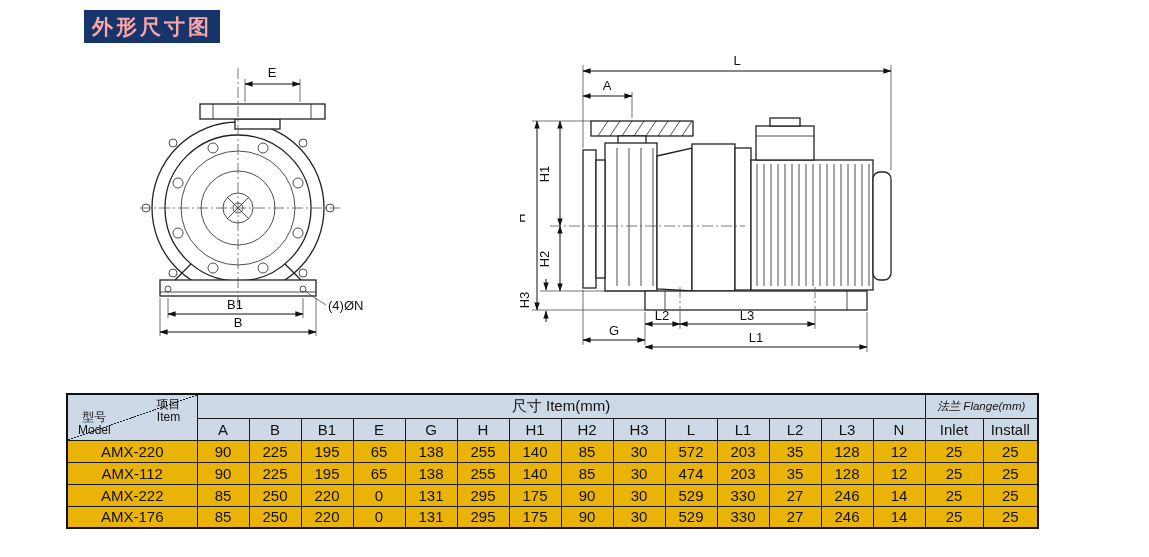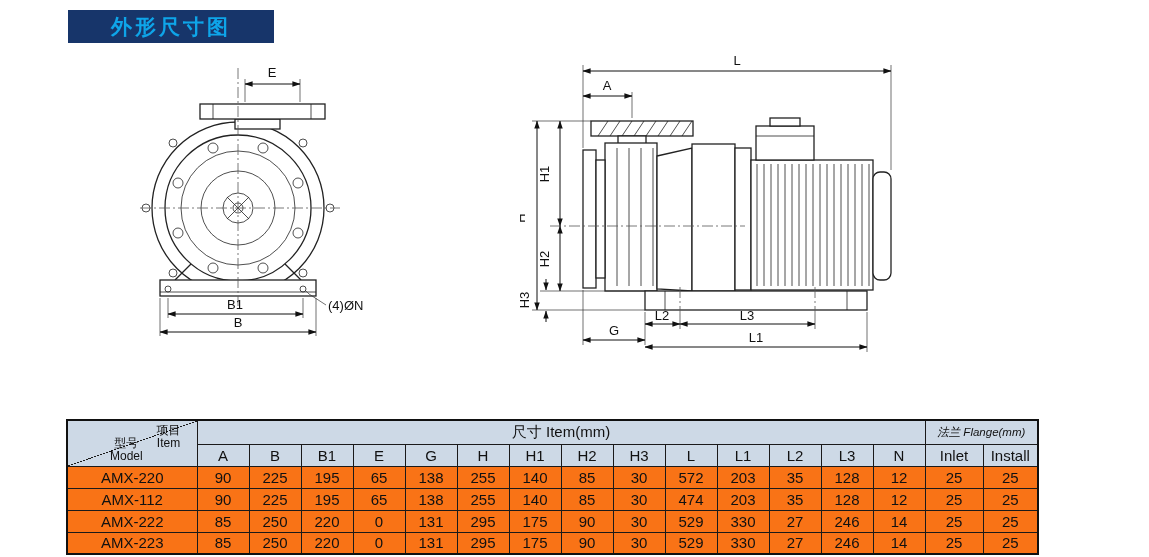--- a/index.html
+++ b/index.html
@@ -2,56 +2,56 @@
 <html style="--navy: #17356a; --bar: #b9cfdf; --thead: #cdd9e6;"><head>
 <meta charset="utf-8">
 <style>
   * { margin:0; padding:0; box-sizing:border-box; }
   html,body { width:1149px; height:557px; background:#ffffff; overflow:hidden;
               font-family:"Liberation Sans", sans-serif; position:relative; }
 
   .band { position:absolute; height:33px; display:flex; }
   .band1 { left:68px; top:10px;  width:422px; }
   .band2 { left:68px; top:361px; width:422px; }
-  .band-title { width:206px; background:var(--navy,#17356a); color:#0ea5e9; font-size:21px;
+  .band-title { width:136px; background:var(--navy,#17356a); color:#fca5a5; font-size:21px;
                 font-weight:bold; letter-spacing:3px; display:flex; align-items:center;
-                justify-content:center; }
+                justify-content:center;margin-left:16px; }
   .band-sub   { flex:1; background:var(--bar,#b9cfdf); color:#101728; font-size:19px;
                 letter-spacing:4px; font-weight:600; display:flex; align-items:center;
                 justify-content:center; }
 
   svg.drawing { position:absolute; }
   svg.front { left:135px; top:48px; }
   svg.side  { left:520px; top:48px; }
 
   .cl  { stroke:#555; stroke-width:0.8; stroke-dasharray:11 3 2 3; fill:none; }
   .o   { stroke:#222; stroke-width:1.3; fill:none; }
   .of  { stroke:#222; stroke-width:1.3; fill:#fff; }
   .d   { stroke:#222; stroke-width:0.8; fill:none; }
   .e   { stroke:#333; stroke-width:0.7; fill:none; }
   .dim { stroke:#111; stroke-width:1; fill:none; }
   .lbl { font:13px "Liberation Sans", sans-serif; fill:#111; }
 
-  table.dim-table { position:absolute; left:66px; top:419px; width:971px;
-                    border-collapse:collapse; table-layout:fixed; background:#f97316;
+  table.dim-table { position:absolute; left:66px; top:393px; width:971px;
+                    border-collapse:collapse; table-layout:fixed; background:#eab308;
                     border:2px solid #111; }
   .dim-table th, .dim-table td { border:1px solid #1a1a1a; text-align:center;
                     vertical-align:middle; font-size:15px; color:#111; padding:0; }
   .dim-table thead th { background:var(--thead,#cdd9e6); font-weight:normal; height:22px; }
   .dim-table thead tr:first-child th { height:24px; }
   .dim-table tbody td { height:22px; }
   th.flange-head { font-size:11.5px;font-style:italic; }
   th.corner { position:relative; }
   th.corner::after { content:""; position:absolute; inset:0;
      background:linear-gradient(to bottom right, transparent 49.6%, #1a1a1a 49.6%,
                 #1a1a1a 50.4%, transparent 50.4%); }
   .corner-item  { position:absolute; top:3px; right:16px; font-size:12px; line-height:13px;
                   text-align:center; z-index:1; }
   .corner-model { position:absolute; bottom:3px; left:10px; font-size:12px; line-height:13px;
-                  text-align:center; z-index:1;margin-left:32px; }
+                  text-align:center; z-index:1; }
 </style>
 </head>
 <body>
 
 <div class="band band1">
   <div class="band-title">外形尺寸图</div>
 </div>
 
 <svg class="drawing front" width="310" height="312" viewBox="0 0 310 312">
   <defs>
@@ -348,21 +348,21 @@
         <td>30</td>
         <td>529</td>
         <td>330</td>
         <td>27</td>
         <td>246</td>
         <td>14</td>
         <td>25</td>
         <td>25</td>
       </tr>
       <tr>
-        <td>AMX-223</td>
+        <td>AMX-176</td>
         <td>85</td>
         <td>250</td>
         <td>220</td>
         <td>0</td>
         <td>131</td>
         <td>295</td>
         <td>175</td>
         <td>90</td>
         <td>30</td>
         <td>529</td>

